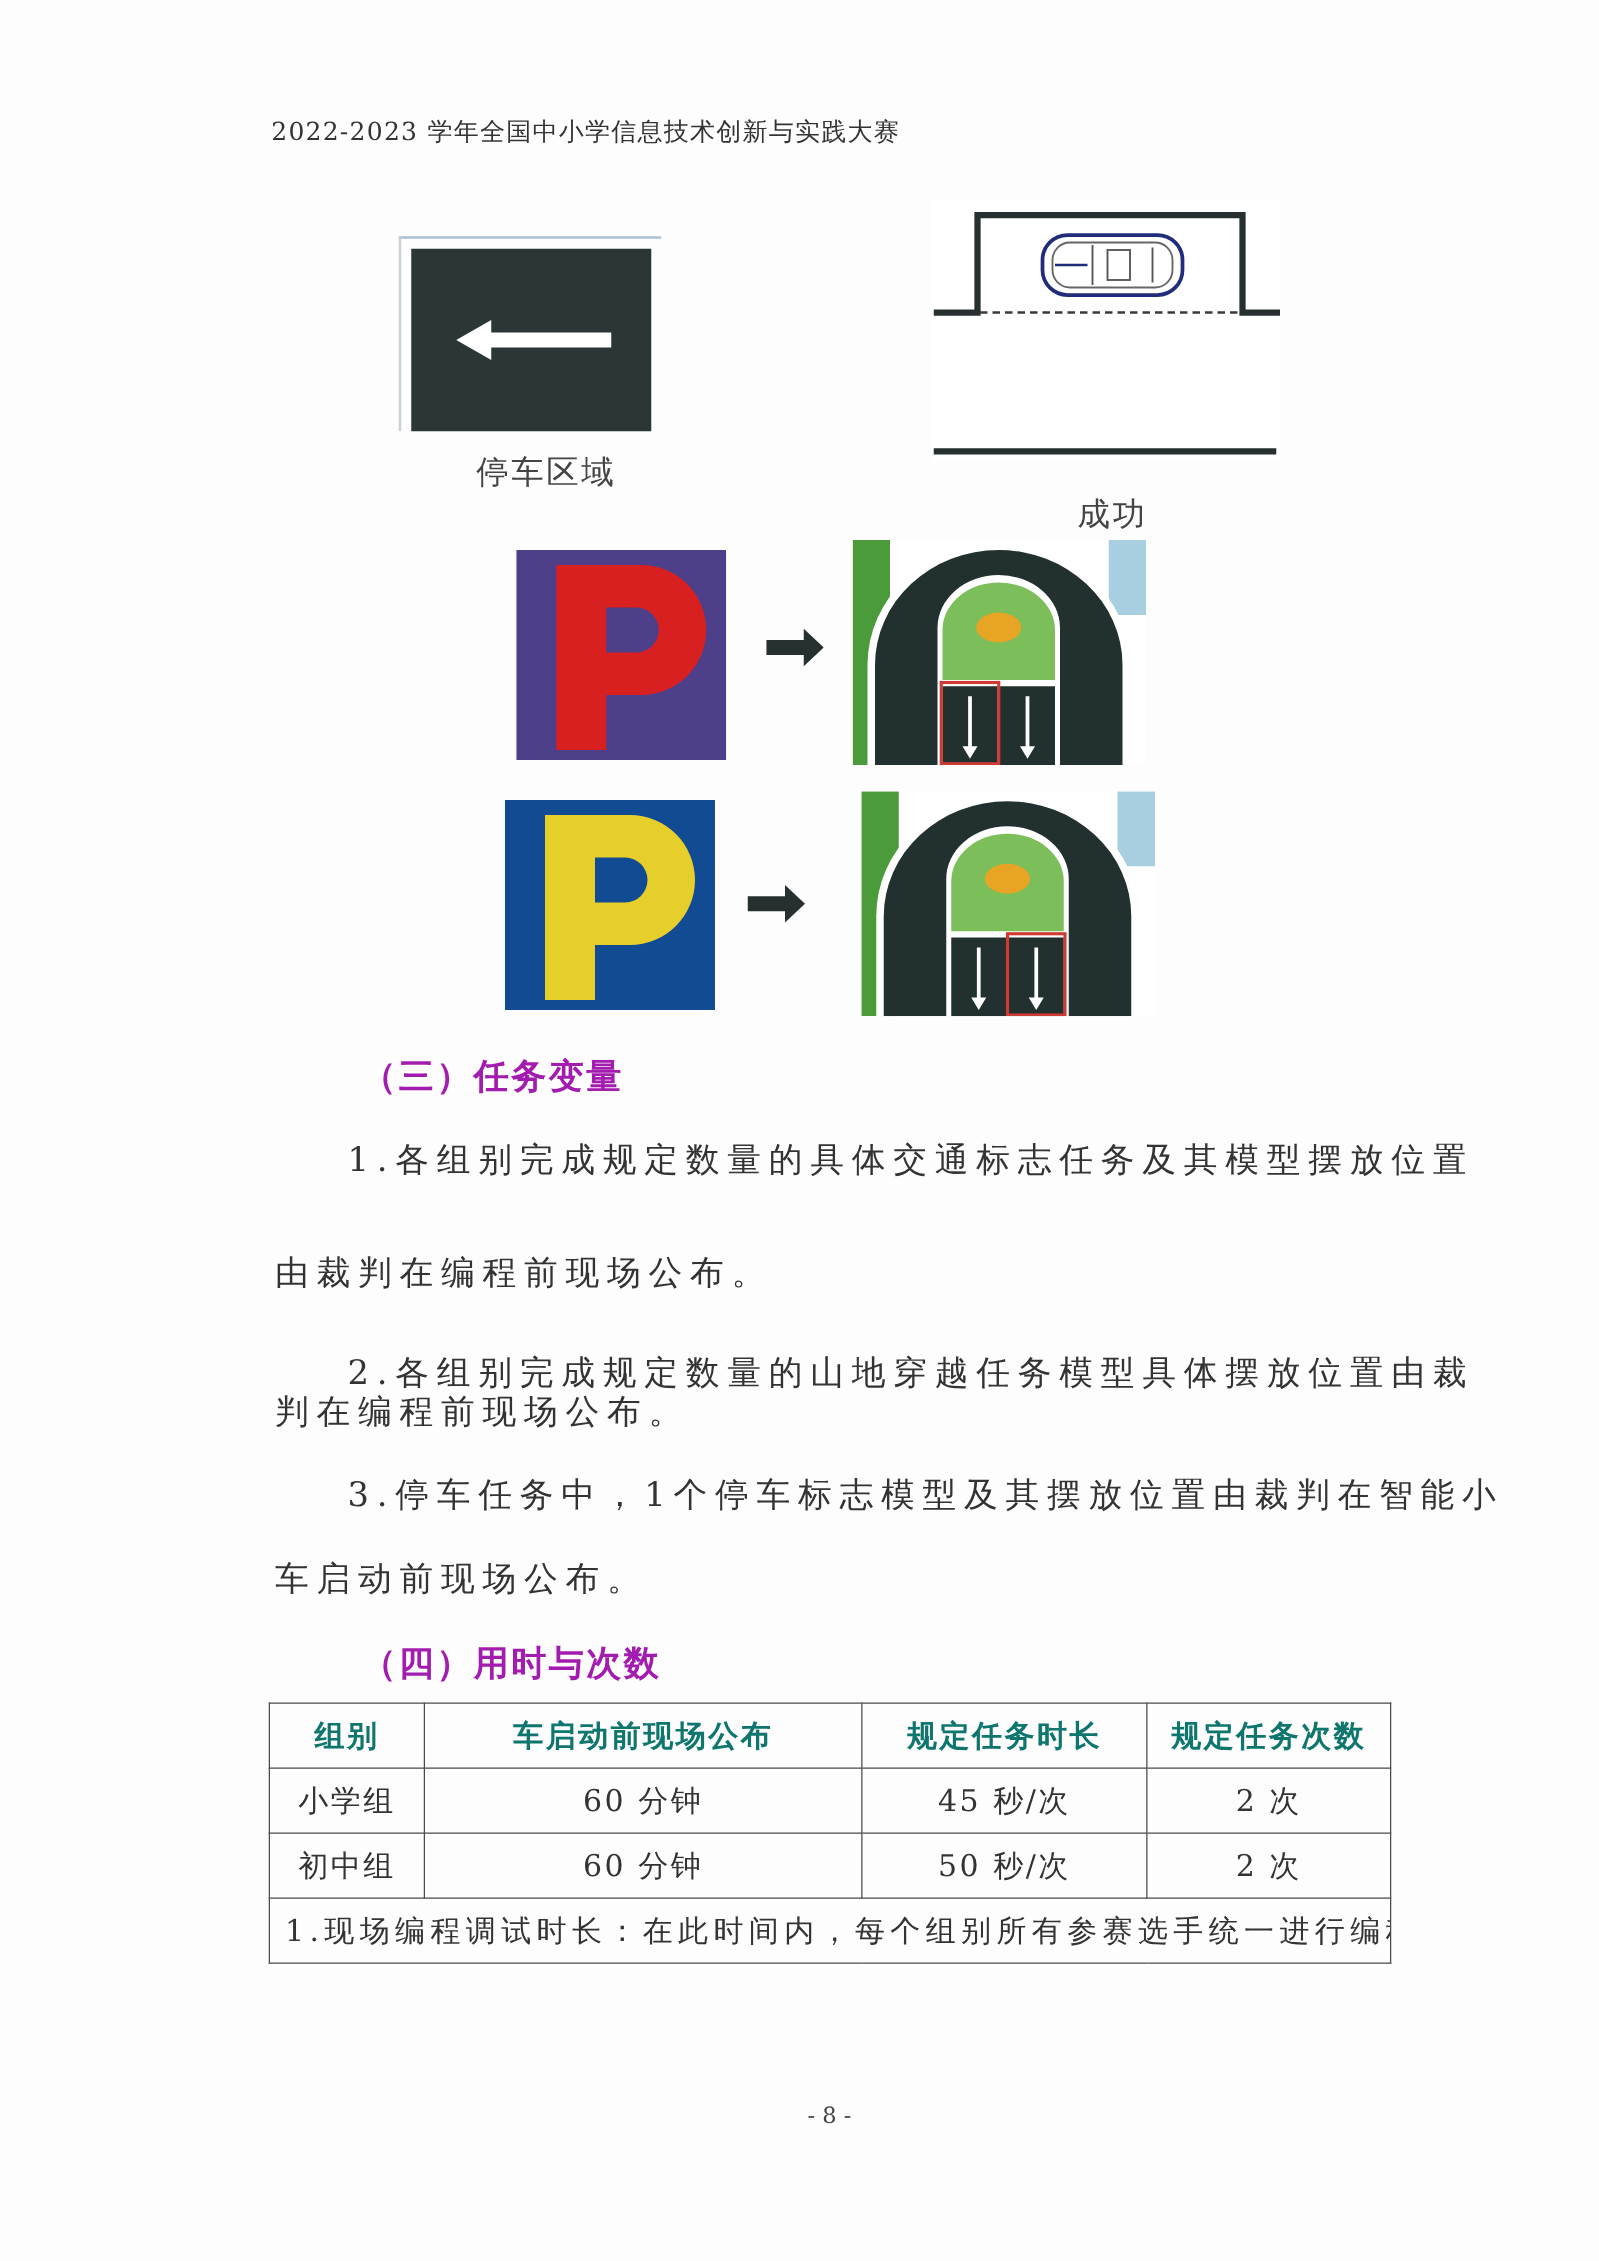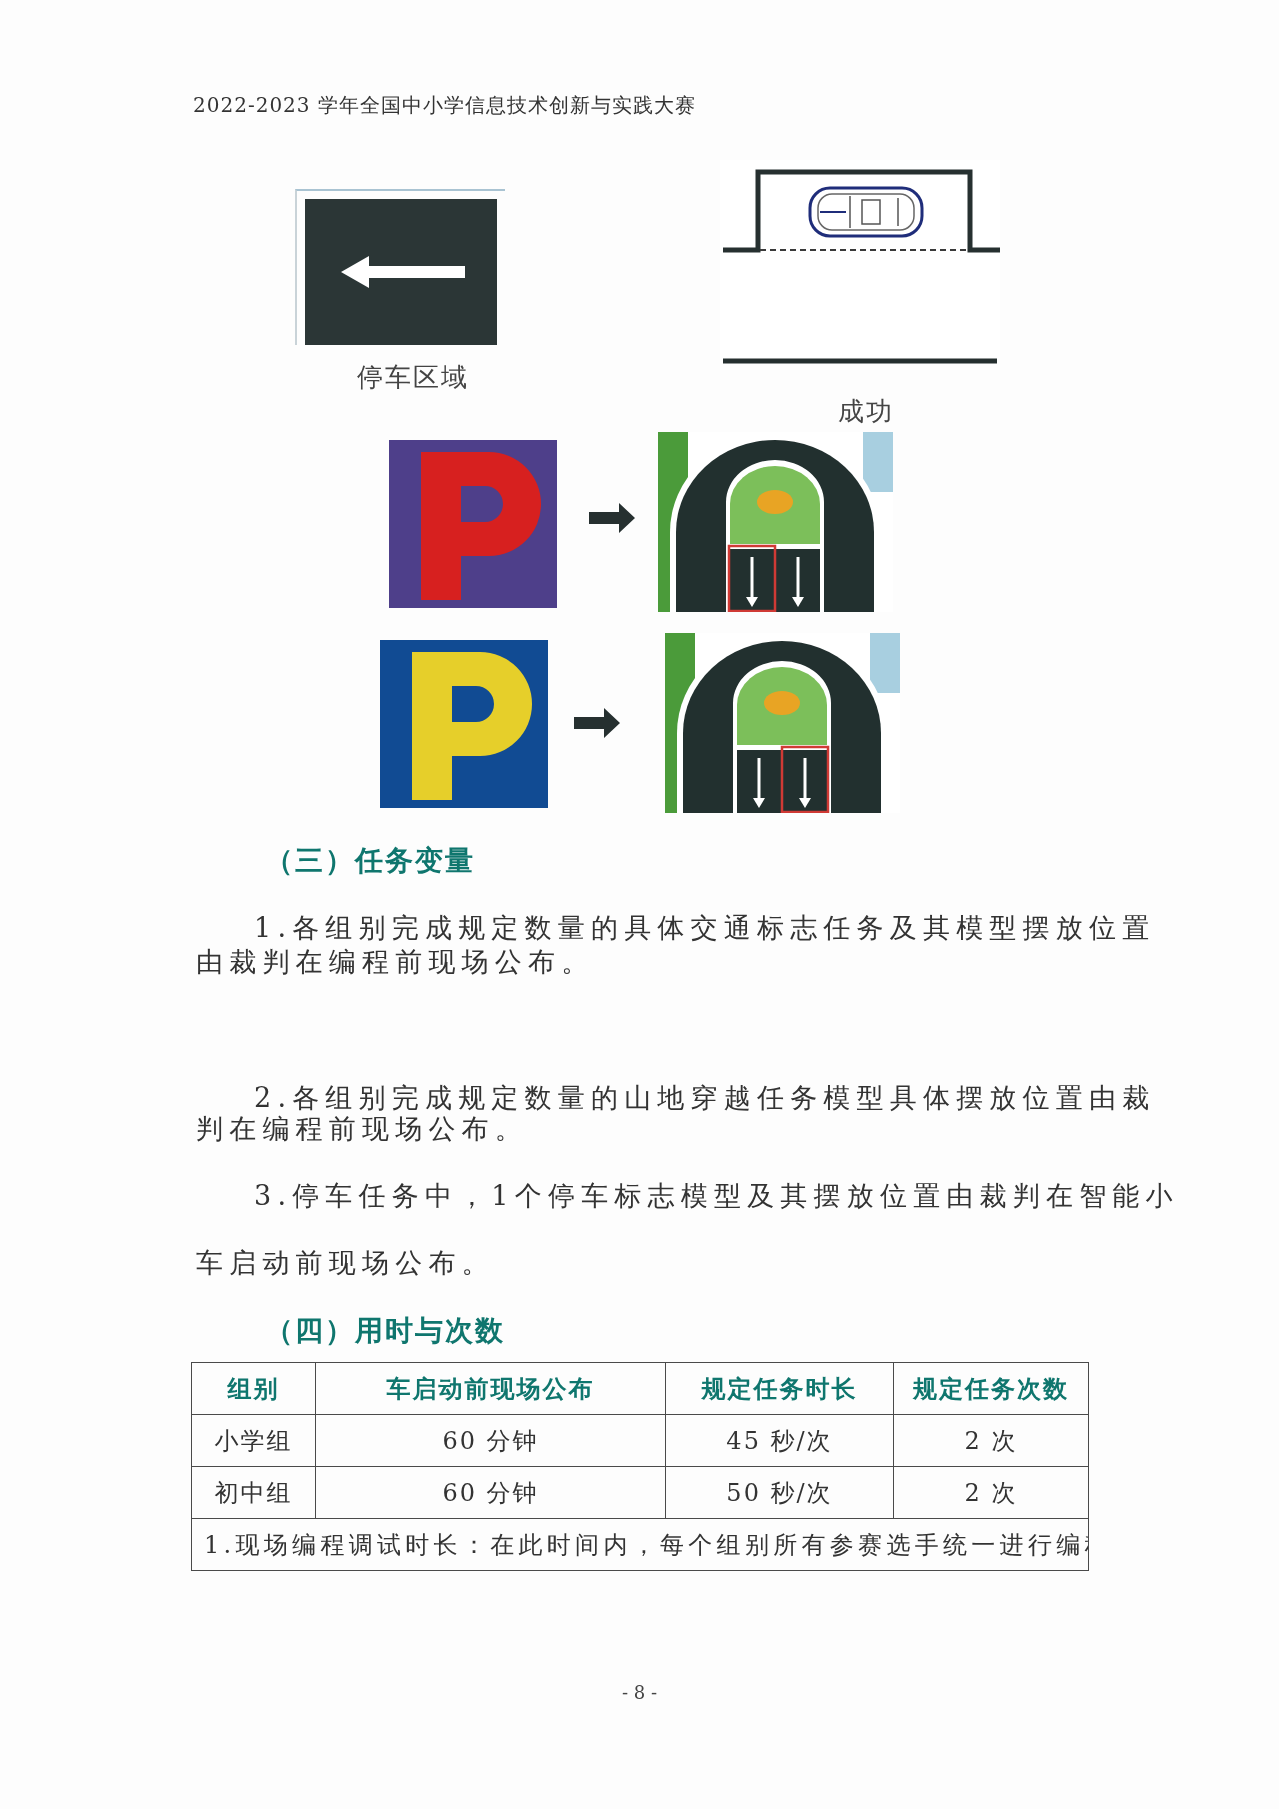--- a/index.html
+++ b/index.html
@@ -1,36 +1,36 @@
 <!DOCTYPE html>
 <html><head>
   <meta charset="utf-8">
   <style>
     * { box-sizing: border-box; margin: 0; padding: 0; }
     html, body { width: 1279px; height: 1809px; background: #fdfdfd; overflow: hidden; }
     body { position: relative; font-family: "DejaVu Serif", "Liberation Serif", serif; color: #2b2b2b; }
-    .abs { position: absolute; }
+    .abs { position: absolute; margin-left: 24px; }
 
     .running-header { left: 193px; top: 92px; font-size: 20px; color: #333; letter-spacing: 1px; white-space: nowrap; }
 
     
     .fig-frame { left: 295px; top: 189px; width: 210px; height: 156px; border-top: 2px solid #a9c3d2; border-left: 2px solid #c9d3d8; }
     .sign-dark { left: 305px; top: 199px; width: 192px; height: 146px; background: #2b3636; }
     .caption { font-size: 26px; color: #444; white-space: nowrap; letter-spacing: 2px; }
 
     
     .parking-diagram { left: 720px; top: 160px; width: 280px; height: 210px; }
 
     
     .p-sign { width: 168px; height: 168px; }
     .p-sign svg { width: 100%; height: 100%; display: block; }
     .arrow-right { width: 46px; height: 30px; }
     .map-thumb { width: 235px; height: 180px; overflow: hidden; }
 
-    .section-heading { font-family: "DejaVu Sans", "Liberation Sans", sans-serif; font-weight: bold; font-size: 28px; color: #0f766e; letter-spacing: 2px; white-space: nowrap; }
+    .section-heading { font-family: "DejaVu Sans", "Liberation Sans", sans-serif; font-weight: bold; font-size: 28px; color: #a21caf; letter-spacing: 2px; white-space: nowrap; }
     .body-line { font-size: 27px; color: #333; letter-spacing: 6.2px; white-space: nowrap; }
 
     
     .tbl { left: 191px; top: 1362px; width: 897px; border-collapse: collapse; table-layout: fixed; }
     .tbl td, .tbl th { border: 1.6px solid #4a4a4a; height: 52px; text-align: center; vertical-align: middle; font-size: 24px; color: #333; }
     .tbl th { font-family: "DejaVu Sans", "Liberation Sans", sans-serif; font-weight: bold; color: #0f766e; letter-spacing: 2px; }
     .tbl td { letter-spacing: 2px; }
     .tbl td.note { text-align: left; padding-left: 12px; letter-spacing: 4.3px; white-space: nowrap; overflow: hidden; }
 
     .page-number { left: 0; width: 1279px; top: 1682px; text-align: center; font-size: 18px; color: #444; }
@@ -124,21 +124,21 @@
       <polygon points="88,165 100,165 94,175" fill="#fff"></polygon>
     <line x1="140" y1="125" x2="140" y2="168" stroke="#fff" stroke-width="3"></line>
       <polygon points="134,165 146,165 140,175" fill="#fff"></polygon>
     <rect x="117" y="114" width="46" height="65" fill="none" stroke="#d03a35" stroke-width="2.5"></rect>
   </svg>
 </div>
 
 <div class="abs section-heading" style="left:265px; top:842px;">（三）任务变量</div>
 
 <div class="abs body-line" style="left:254px; top:910px;">1.各组别完成规定数量的具体交通标志任务及其模型摆放位置</div>
-<div class="abs body-line" style="left:196px; top:944px;text-align:center;">由裁判在编程前现场公布。</div>
+<div class="abs body-line" style="left:196px; top:1000px;text-align:center;">由裁判在编程前现场公布。</div>
 
 <div class="abs body-line" style="left:254px; top:1080px;">2.各组别完成规定数量的山地穿越任务模型具体摆放位置由裁</div>
 <div class="abs body-line" style="left:196px; top:1111px;">判在编程前现场公布。</div>
 
 <div class="abs body-line" style="left:254px; top:1178px;">3.停车任务中，1个停车标志模型及其摆放位置由裁判在智能小</div>
 <div class="abs body-line" style="left:196px; top:1245px;">车启动前现场公布。</div>
 
 <div class="abs section-heading" style="left:265px; top:1312px;">（四）用时与次数</div>
 
 <table class="abs tbl">

